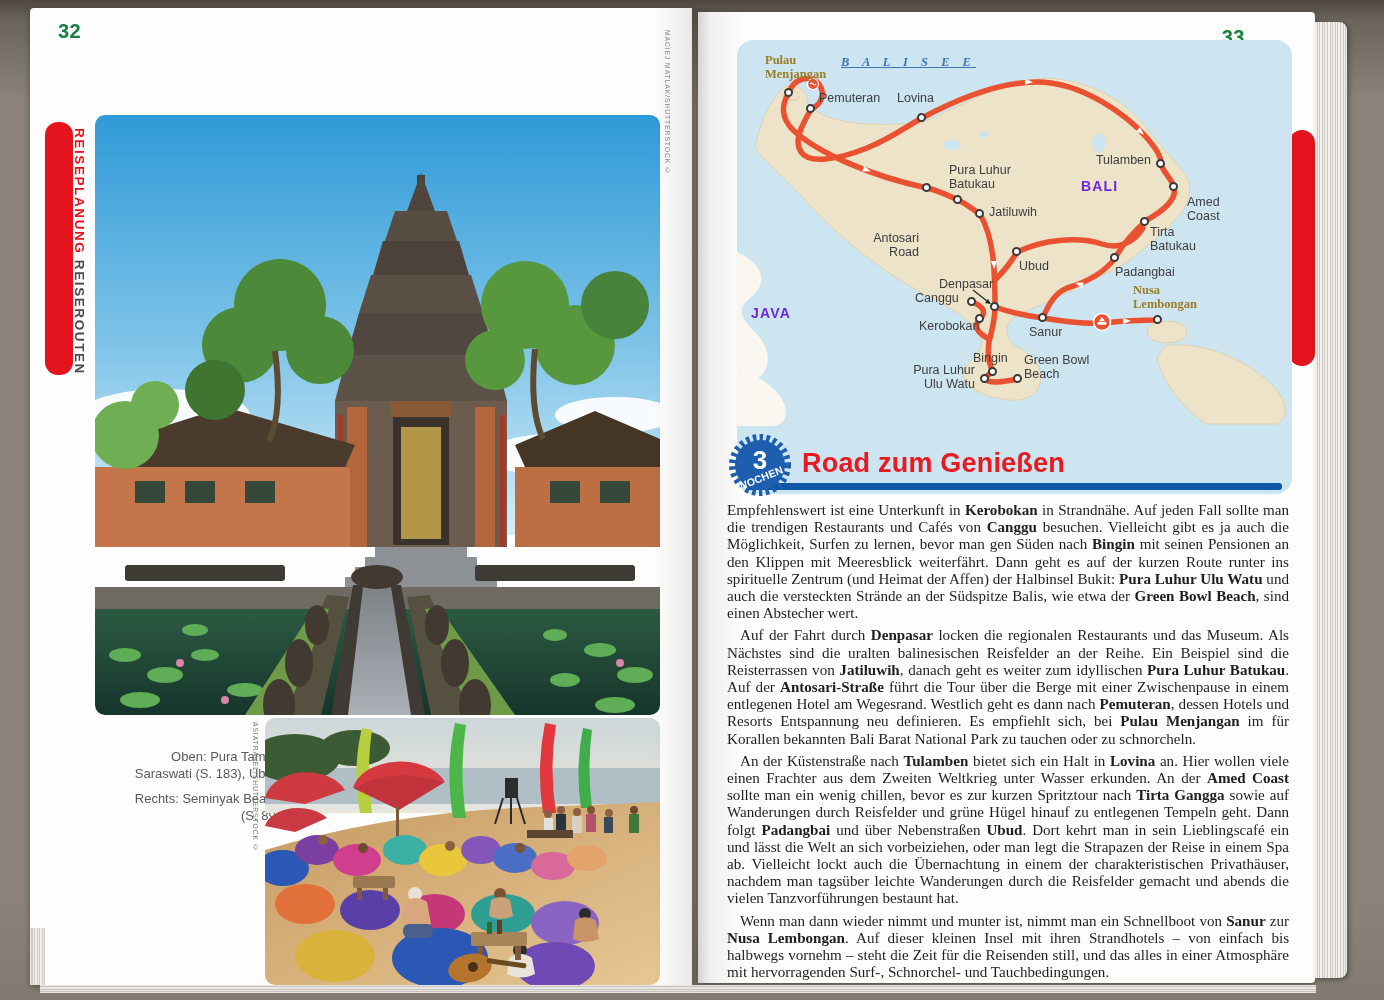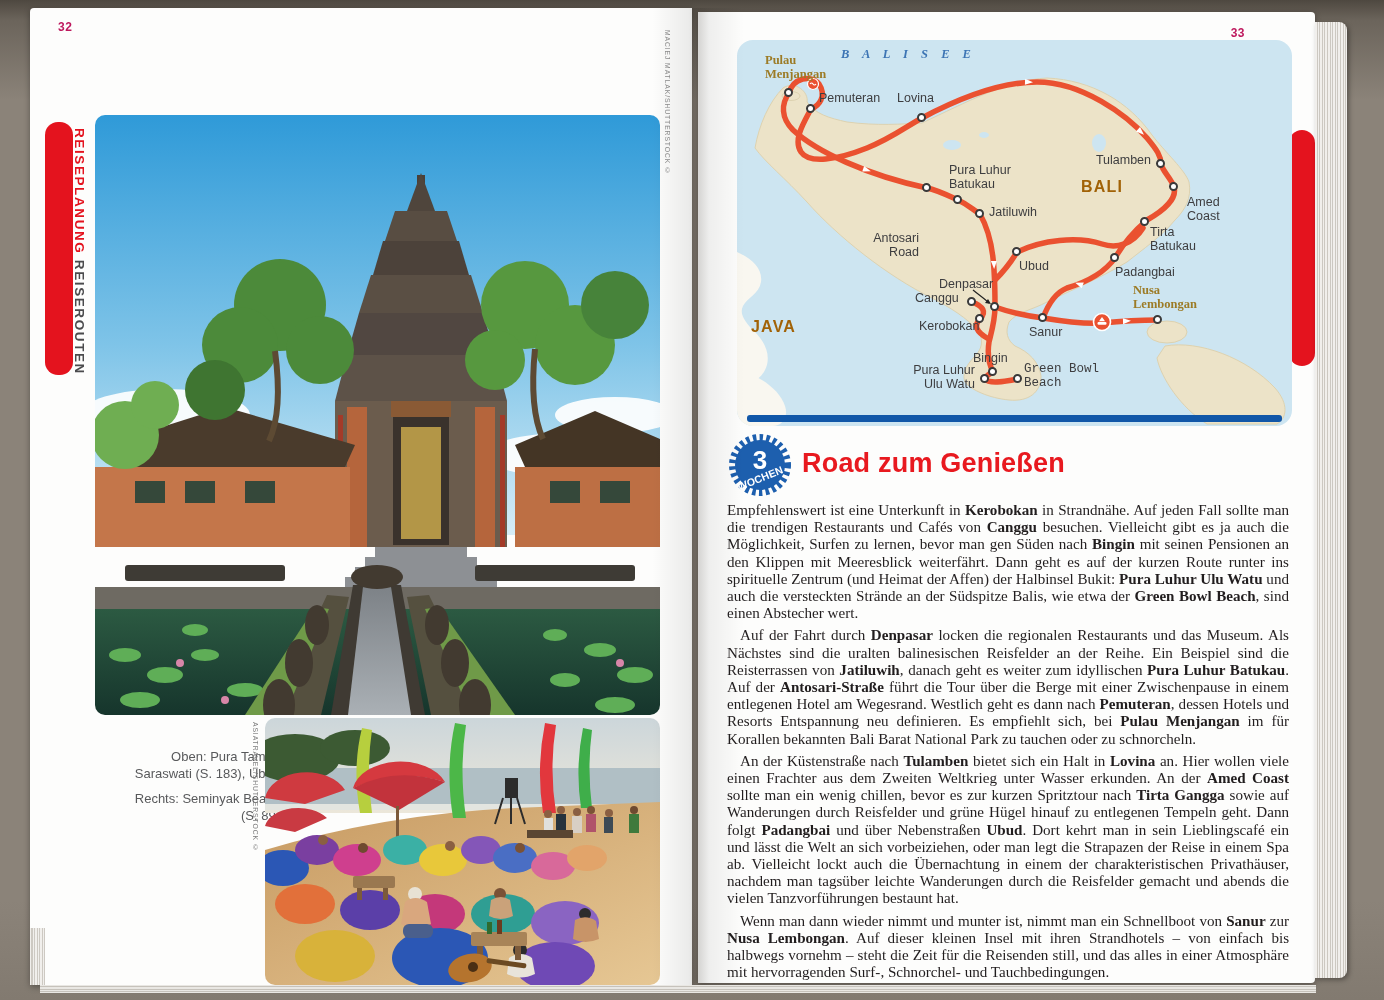--- a/index.html
+++ b/index.html
@@ -17,35 +17,35 @@
   #gutter{left:652px;top:8px;width:92px;height:977px;pointer-events:none;z-index:40;
     background:linear-gradient(90deg,rgba(0,0,0,0) 0%,rgba(0,0,0,.07) 40%,rgba(40,35,30,.18) 51%,rgba(0,0,0,.06) 62%,rgba(0,0,0,0) 100%);}
   #fore-edge-right{left:1315px;top:22px;width:32px;height:956px;z-index:5;
     background:repeating-linear-gradient(90deg,#f1efec 0 1.6px,#ccc8c1 1.6px 2.6px);
     border-radius:0 8px 8px 0;box-shadow:2px 2px 5px rgba(0,0,0,.35);}
   #fore-edge-bottom{left:40px;top:985px;width:1276px;height:8px;z-index:5;
     background:repeating-linear-gradient(0deg,#e9e7e3 0 1.2px,#c6c2bb 1.2px 2.2px);}
   #fore-edge-left{left:30px;top:928px;width:15px;height:57px;z-index:6;
     background:repeating-linear-gradient(90deg,#f1efec 0 1.5px,#cdc9c2 1.5px 2.6px);}
   
-  .pagenum{font-weight:bold;font-size:12px;color:#be185d;letter-spacing:.5px;}
+  .pagenum{font-weight:bold;font-size:20px;color:#15803d;letter-spacing:.5px;}
   .tab{background:#e4131e;border-radius:13px;}
   .tab-label{writing-mode:vertical-rl;text-orientation:mixed;font-size:13.5px;letter-spacing:1.6px;white-space:nowrap;}
   .tab-label .p1{font-weight:bold;color:#e4131e;}
   .tab-label .p2{font-weight:bold;color:#4b4b4d;}
   .credit{writing-mode:vertical-rl;text-orientation:mixed;font-size:6.8px;letter-spacing:.9px;color:#8e8e8e;white-space:nowrap;}
   .caption{font-size:13px;line-height:17px;color:#58595b;text-align:right;}
   .caption .cap{display:block;margin-bottom:8px;}
   
   .photo{border-radius:10px;overflow:hidden;}
   
-  #map{left:737px;top:40px;width:555px;height:386px;border-radius:16px;overflow:hidden;background:#cde5f1;}
+  #map{left:737px;top:40px;width:555px;height:454px;border-radius:16px;overflow:hidden;background:#cde5f1;}
   .map-label{position:absolute;font-size:12.5px;line-height:13.5px;color:#3d3d3f;white-space:pre-line;}
   .map-label.gold{font-family:"Liberation Serif",serif;font-weight:bold;color:#9c7b26;font-size:12.5px;}
-  .map-label.region{font-weight:bold;color:#a16207;letter-spacing:1.2px;font-size:16px;}
+  .map-label.region{font-weight:bold;color:#6d28d9;letter-spacing:1.2px;font-size:14px;}
   .map-label.sea{font-family:"Liberation Serif",serif;font-style:italic;font-weight:bold;color:#3c74b4;letter-spacing:5px;font-size:12.5px;}
   .map-label.ra{text-align:right;}
   .stop{position:absolute;width:9px;height:9px;background:#fff;border:2px solid #3a3a3a;border-radius:50%;box-sizing:border-box;}
   #map-bar{position:absolute;left:10px;right:10px;bottom:4px;height:7px;background:#1157a8;border-radius:3px;}
   
   #article-title{font-size:27px;font-weight:bold;color:#e8191f;letter-spacing:.2px;}
   #article-body{font-family:"Liberation Serif","DejaVu Serif",serif;font-size:15.1px;line-height:17.2px;color:#211d1e;text-align:justify;}
   #article-body p{margin:0 0 5px 0;text-indent:13px;}
   #article-body p:first-child{text-indent:0;}
 </style>
@@ -392,21 +392,21 @@
   <div class="stop" style="left:230px;top:257px;"></div>
   <div class="stop" style="left:238px;top:274px;"></div>
   <div class="stop" style="left:301px;top:273px;"></div>
   <div class="stop" style="left:416px;top:275px;"></div>
   <div class="stop" style="left:251px;top:327px;"></div>
   <div class="stop" style="left:243px;top:334px;"></div>
   <div class="stop" style="left:276px;top:334px;"></div>
 
   <div class="map-label gold" style="left:28px;top:14px;">Pulau
 Menjangan</div>
-  <div class="map-label sea" style="left:104px;top:8px;">B A L I S E E</div>
+  <div class="map-label sea" style="left:104px;top:16px;text-decoration:underline;">B A L I S E E</div>
   <div class="map-label" style="left:82px;top:52px;">Pemuteran</div>
   <div class="map-label" style="left:160px;top:52px;">Lovina</div>
   <div class="map-label ra" style="left:350px;top:114px;width:64px;">Tulamben</div>
   <div class="map-label" style="left:450px;top:112px;margin-top:44px;">Amed
 Coast</div>
   <div class="map-label" style="left:413px;top:186px;">Tirta
 Batukau</div>
   <div class="map-label" style="left:378px;top:226px;">Padangbai</div>
   <div class="map-label" style="left:282px;top:220px;">Ubud</div>
   <div class="map-label" style="left:212px;top:124px;">Pura Luhur
@@ -417,23 +417,23 @@
   <div class="map-label" style="left:252px;top:166px;">Jatiluwih</div>
   <div class="map-label" style="left:202px;top:238px;">Denpasar</div>
   <div class="map-label" style="left:178px;top:252px;">Canggu</div>
   <div class="map-label" style="left:182px;top:280px;">Kerobokan</div>
   <div class="map-label" style="left:292px;top:286px;">Sanur</div>
   <div class="map-label gold" style="left:396px;top:244px;">Nusa
 Lembongan</div>
   <div class="map-label" style="left:236px;top:312px;">Bingin</div>
   <div class="map-label ra" style="left:152px;top:324px;width:86px;">Pura Luhur
 Ulu Watu</div>
-  <div class="map-label" style="left:287px;top:323px;font-family:Liberation Mono, monospace;">Green Bowl
+  <div class="map-label" style="left:287px;top:314px;">Green Bowl
 Beach</div>
-  <div class="map-label region" style="left:14px;top:280px;">JAVA</div>
+  <div class="map-label region" style="left:14px;top:267px;">JAVA</div>
 
   <div id="map-bar"></div>
 </div>
 
 <div class="abs" style="left:727px;top:432px;width:66px;height:66px;z-index:20;">
   <svg width="66" height="66" viewBox="0 0 66 66">
     <circle cx="33" cy="33" r="25" fill="#1d5fae"></circle>
     <circle cx="33" cy="33" r="27" fill="none" stroke="#1d5fae" stroke-width="8" stroke-dasharray="3.4,3.25"></circle>
     <text x="33" y="37" text-anchor="middle" font-family="Liberation Sans, sans-serif" font-size="26" font-weight="bold" fill="#ffffff" id="badge-number-text">3</text>
     <text x="33" y="50" text-anchor="middle" font-family="Liberation Sans, sans-serif" font-size="10.5" font-weight="bold" fill="#ffffff" transform="rotate(-22 33 46)" id="badge-unit-text">WOCHEN</text>

